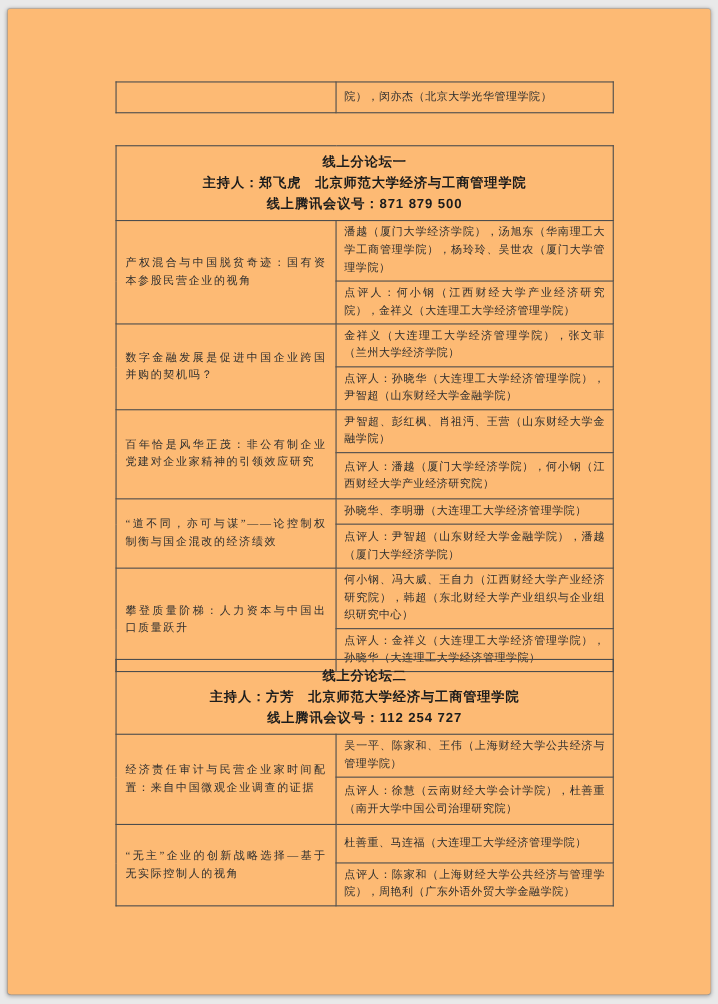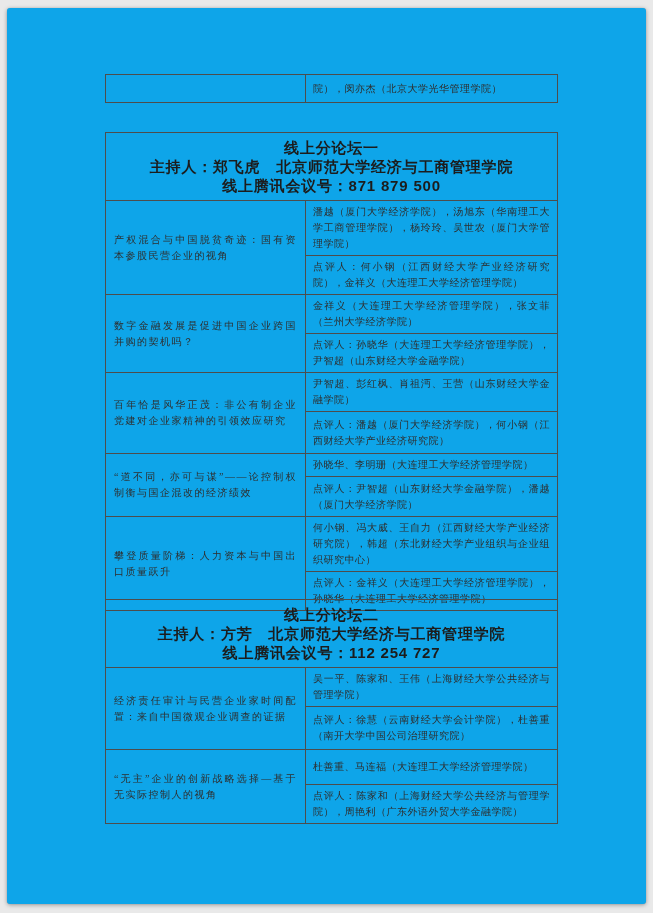--- a/index.html
+++ b/index.html
@@ -6,21 +6,21 @@
   html, body {
     width: 653px; height: 913px;
     background: #e9e9e9;
     font-family: "Liberation Serif", "DejaVu Serif", serif;
     overflow: hidden;
   }
   .page {
     position: absolute;
     left: 7px; top: 8px;
     width: 639px; height: 896px;
-    background: #0ea5e9;
+    background: #fdba74;
     border-radius: 3px;
     box-shadow: 0 1px 4px rgba(0,0,0,0.35), 0 0 1px rgba(0,0,0,0.2);
   }
   table {
     border-collapse: collapse;
     table-layout: fixed;
     position: absolute;
     left: 98px;
     width: 452px;
     color: #2e2e2e;
@@ -44,21 +44,21 @@
   }
   td.people { vertical-align: middle; }
   .frag-table { top: 66px; }
   .frag-table td { height: 28px; }
   .forum1-table { top: 124px; }
   .forum2-table { top: 591px; padding-left: 41px; }
   td.forum-header {
     text-align: center;
     font-family: "Liberation Sans", "DejaVu Sans", sans-serif;
     font-weight: bold;
-    font-size: 15px;
+    font-size: 12px;
     line-height: 19px;
     letter-spacing: 0.8px;
     color: #1c1c1c;
     padding: 5px 4px;
   }
   .forum-header .line { display: block; }
 </style>
 </head>
 <body>
 

